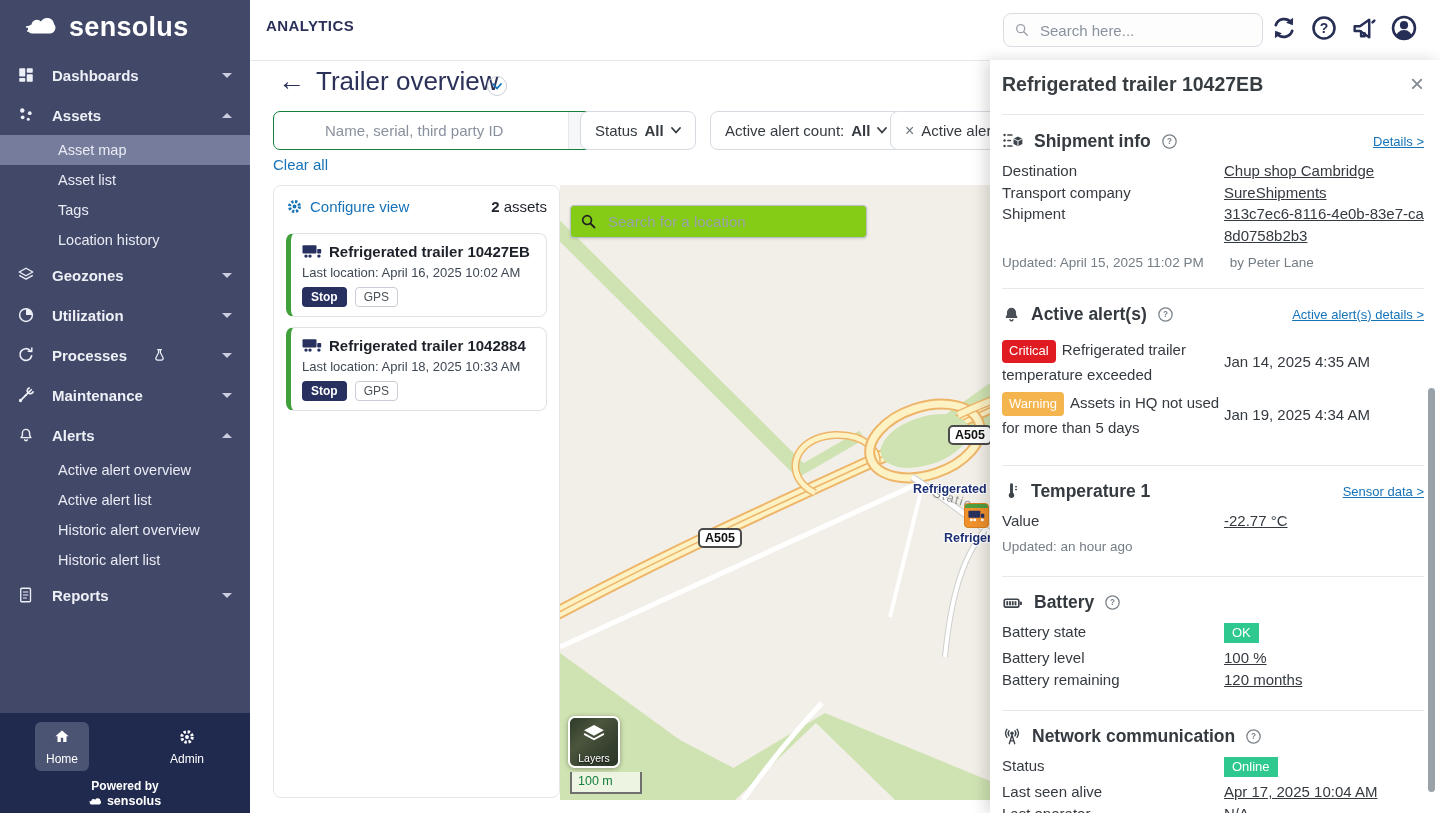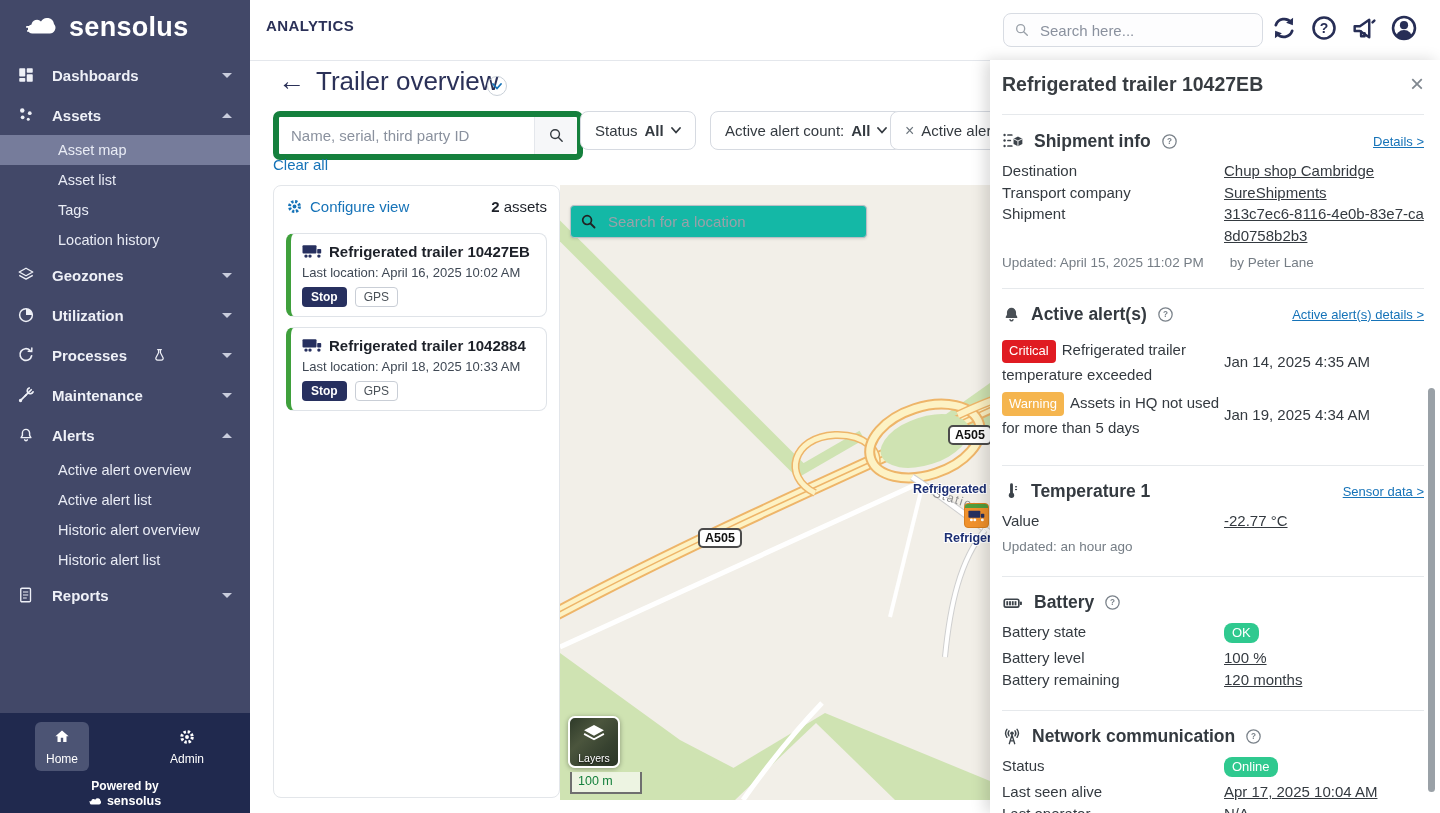--- a/index.html
+++ b/index.html
@@ -37,22 +37,22 @@
               border-radius:8px;background:#fdfdfe;display:flex;align-items:center;gap:8px;padding:0 10px;}
   .top-search input{border:none;outline:none;background:transparent;font-size:15px;color:#495057;width:170px;
                     font-family:"Liberation Sans",sans-serif;}
   .top-search input::placeholder{color:#8a919e;}
   .tb-icon{position:absolute;top:14px;width:30px;height:30px;cursor:pointer;}
   
   .back-arrow{position:absolute;left:278px;top:66px;font-size:27px;color:#2b3158;cursor:pointer;z-index:1;}
   .page-title{position:absolute;left:316px;top:66px;font-size:26px;font-weight:500;color:#2b3158;z-index:1;}
   .title-chev{position:absolute;left:487px;top:76px;width:18px;height:18px;border:1px solid #c9d0d8;
               border-radius:50%;display:flex;align-items:center;justify-content:center;cursor:pointer;z-index:1;}
-  .filter-search{position:absolute;left:273px;top:111px;width:298px;height:37px;border:6px solid #15803d;
-                 border-radius:7px;background:#fff;display:flex;align-items:stretch;z-index:1;}
+  .filter-search{position:absolute;left:273px;top:111px;width:298px;height:37px;border:1px solid #15803d;
+                 border-radius:7px;background:#fff;display:flex;align-items:stretch;z-index:1;padding-left:39px;}
   .filter-search input{flex:1;border:none;outline:none;background:transparent;padding:0 12px;font-size:15px;
                        color:#495057;font-family:"Liberation Sans",sans-serif;}
   .filter-search input::placeholder{color:#8a919e;}
   .fs-btn{width:42px;border-left:1px solid #e4e7ec;background:#f6f7f9;border-radius:0 7px 7px 0;
           display:flex;align-items:center;justify-content:center;cursor:pointer;}
   .chip{position:absolute;top:111px;height:37px;border:1px solid #d6dae1;border-radius:8px;background:#fff;
         display:flex;align-items:center;gap:7px;padding:0 14px;font-size:15px;color:#343a40;cursor:pointer;z-index:1;}
   .chip b{font-weight:700;}
   .clear-all{position:absolute;left:273px;top:156px;font-size:15px;color:#1673b8;cursor:pointer;z-index:1;}
   
@@ -65,21 +65,21 @@
   .acard{position:relative;margin:8px 12px 10px;border:1px solid #dfe3e8;border-left:5px solid #3fa03c;
          border-radius:8px;padding:9px 10px 9px 11px;cursor:pointer;background:#fff;}
   .acard .nrow{display:flex;align-items:center;gap:7px;font-size:15px;font-weight:700;color:#1d2129;}
   .acard .lrow{margin-top:5px;font-size:13px;color:#3f4854;}
   .acard .brow{margin-top:7px;display:flex;gap:8px;}
   .b-stop{background:#27305f;color:#fff;font-size:12px;font-weight:700;padding:3px 9px;border-radius:4px;}
   .b-gps{border:1px solid #c9ced6;color:#4a5158;font-size:12px;padding:2px 8px;border-radius:4px;background:#fff;}
   
   .map{position:absolute;left:560px;top:185px;width:430px;height:615px;background:#f2efe8;overflow:hidden;z-index:0;}
   .map svg.base{position:absolute;left:0;top:0;}
-  .map-search{position:absolute;left:10px;top:20px;width:277px;height:31px;background:#14b8a6;border:1px solid #b9bfc6;
+  .map-search{position:absolute;left:10px;top:20px;width:277px;height:31px;background:#84cc16;border:1px solid #b9bfc6;
               border-radius:4px;display:flex;align-items:center;gap:9px;padding:0 9px;box-shadow:0 1px 3px rgba(0,0,0,.12);}
   .map-search input{flex:1;border:none;outline:none;font-size:15px;color:#495057;background:transparent;
                     font-family:"Liberation Sans",sans-serif;}
   .map-search input::placeholder{color:#9aa1a9;}
   .shield{position:absolute;background:#fff;border:2px solid #4b4b4b;border-radius:5px;color:#111;
           font-size:12.5px;font-weight:600;padding:0 5px;line-height:16px;}
   .street-label{position:absolute;color:#8f8f8f;font-size:12.5px;letter-spacing:1.5px;transform:rotate(18deg);white-space:nowrap;}
   .marker{position:absolute;width:23px;height:23px;background:#f0912c;border:1px solid #d87f1f;border-radius:4px;
           display:flex;flex-direction:column;align-items:center;justify-content:center;cursor:pointer;}
   .marker .roof{position:absolute;top:0;left:0;width:100%;height:4px;background:#4f9e3f;border-radius:3px 3px 0 0;}
@@ -107,21 +107,21 @@
   .drow .dl{width:222px;flex:none;}
   .drow .dv{flex:1;word-break:break-all;text-decoration:underline;}
   .muted{font-size:13.5px;color:#757d85;}
   .updated-row{display:flex;gap:26px;margin-top:9px;}
   .alert-item{display:flex;align-items:center;margin-top:5px;min-height:46px;}
   .alert-text{width:222px;flex:none;font-size:15px;line-height:1.55;color:#343a40;}
   .alert-date{flex:1;font-size:15px;color:#343a40;}
   .sev{display:inline-block;font-size:13px;color:#fff;padding:1.5px 7px;border-radius:4px;margin-right:6px;}
   .sev-critical{background:#e01b22;}
   .sev-warning{background:#f5b54e;}
-  .badge-green{display:inline-block;background:#2fc98f;color:#fff;font-size:13px;padding:2px 8px;border-radius:8px;line-height:16px;}
+  .badge-green{display:inline-block;background:#2fc98f;color:#fff;font-size:13px;padding:2px 8px;border-radius:0;line-height:16px;}
   .vscroll{position:absolute;right:5px;top:328px;width:7px;height:404px;background:#9aa1a7;border-radius:4px;}
   .rowgap{margin-top:4px;}
 </style>
 </head>
 <body>
 
 <div class="sidebar">
   <div class="logo-row">
     <span>
       <svg width="34" height="26" viewBox="0 0 34 26">

